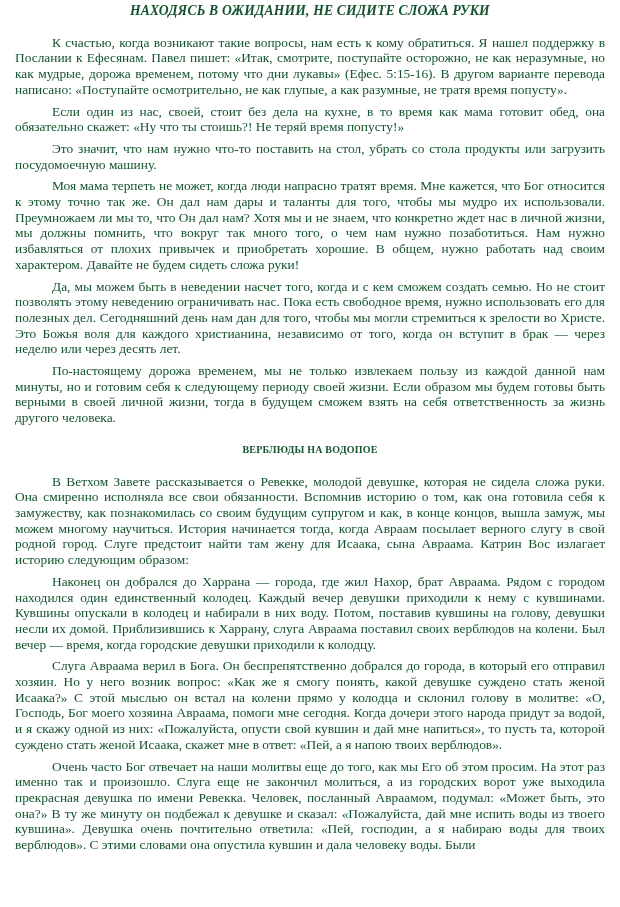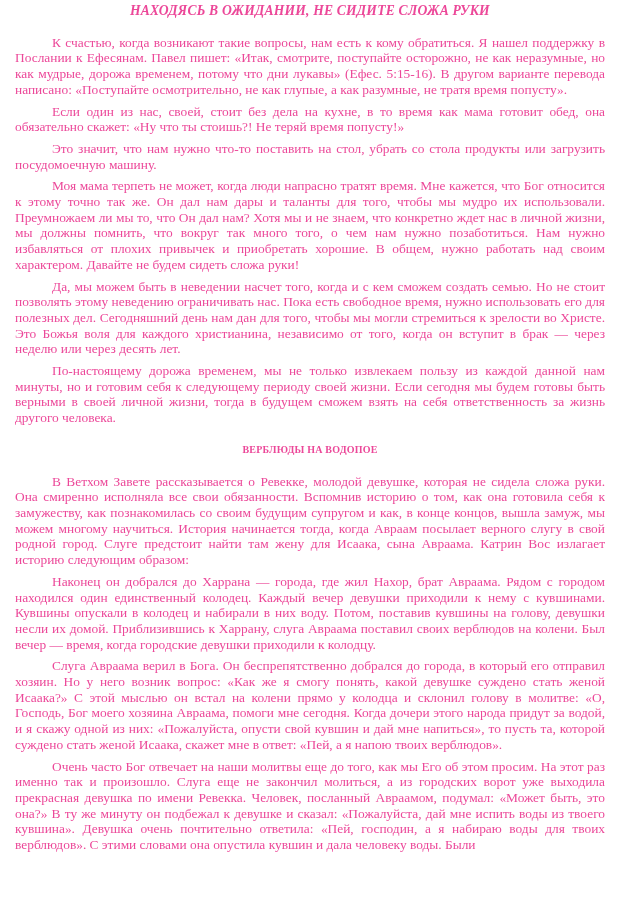--- a/index.html
+++ b/index.html
@@ -6,21 +6,21 @@
     margin: 0;
     padding: 0;
     background: #ffffff;
   }
   .page {
     width: 620px;
     height: 907px;
     box-sizing: border-box;
     padding: 3px 9px 11px 9px;
     background: #ffffff;
-    color: #ec4899;
+    color: #14532d;
     font-family: "Liberation Serif", "DejaVu Serif", serif;
     font-size: 13.4px;
     line-height: 15.7px;
     overflow: hidden;
   }
   .chapter-title {
     margin: 0 0 16px 0;
     text-align: center;
     font-size: 13.6px;
     font-weight: bold;
@@ -46,21 +46,21 @@
 <div class="page">
 
   <h1 class="chapter-title">НАХОДЯСЬ В ОЖИДАНИИ, НЕ СИДИТЕ СЛОЖА РУКИ</h1>
 
   <section class="body-text">
     <p>К счастью, когда возникают такие вопросы, нам есть к кому обратиться. Я нашел поддержку в Послании к Ефесянам. Павел пишет: «Итак, смотрите, поступайте осторожно, не как неразумные, но как мудрые, дорожа временем, потому что дни лукавы» (Ефес. 5:15-16). В другом варианте перевода написано: «Поступайте осмотрительно, не как глупые, а как разумные, не тратя время попусту».</p>
     <p>Если один из нас, своей, стоит без дела на кухне, в то время как мама готовит обед, она обязательно скажет: «Ну что ты стоишь?! Не теряй время попусту!»</p>
     <p>Это значит, что нам нужно что-то поставить на стол, убрать со стола продукты или загрузить посудомоечную машину.</p>
     <p>Моя мама терпеть не может, когда люди напрасно тратят время. Мне кажется, что Бог относится к этому точно так же. Он дал нам дары и таланты для того, чтобы мы мудро их использовали. Преумножаем ли мы то, что Он дал нам? Хотя мы и не знаем, что конкретно ждет нас в личной жизни, мы должны помнить, что вокруг так много того, о чем нам нужно позаботиться. Нам нужно избавляться от плохих привычек и приобретать хорошие. В общем, нужно работать над своим характером. Давайте не будем сидеть сложа руки!</p>
     <p>Да, мы можем быть в неведении насчет того, когда и с кем сможем создать семью. Но не стоит позволять этому неведению ограничивать нас. Пока есть свободное время, нужно использовать его для полезных дел. Сегодняшний день нам дан для того, чтобы мы могли стремиться к зрелости во Христе. Это Божья воля для каждого христианина, независимо от того, когда он вступит в брак — через неделю или через десять лет.</p>
-    <p>По-настоящему дорожа временем, мы не только извлекаем пользу из каждой данной нам минуты, но и готовим себя к следующему периоду своей жизни. Если сегодня мы будем готовы быть верными в своей личной жизни, тогда в будущем сможем взять на себя ответственность за жизнь другого человека.</p>
+    <p>По-настоящему дорожа временем, мы не только извлекаем пользу из каждой данной нам минуты, но и готовим себя к следующему периоду своей жизни. Если образом мы будем готовы быть верными в своей личной жизни, тогда в будущем сможем взять на себя ответственность за жизнь другого человека.</p>
   </section>
 
   <h2 class="section-heading">ВЕРБЛЮДЫ НА ВОДОПОЕ</h2>
 
   <section class="body-text">
     <p>В Ветхом Завете рассказывается о Ревекке, молодой девушке, которая не сидела сложа руки. Она смиренно исполняла все свои обязанности. Вспомнив историю о том, как она готовила себя к замужеству, как познакомилась со своим будущим супругом и как, в конце концов, вышла замуж, мы можем многому научиться. История начинается тогда, когда Авраам посылает верного слугу в свой родной город. Слуге предстоит найти там жену для Исаака, сына Авраама. Катрин Вос излагает историю следующим образом:</p>
     <p>Наконец он добрался до Харрана — города, где жил Нахор, брат Авраама. Рядом с городом находился один единственный колодец. Каждый вечер девушки приходили к нему с кувшинами. Кувшины опускали в колодец и набирали в них воду. Потом, поставив кувшины на голову, девушки несли их домой. Приблизившись к Харрану, слуга Авраама поставил своих верблюдов на колени. Был вечер — время, когда городские девушки приходили к колодцу.</p>
     <p>Слуга Авраама верил в Бога. Он беспрепятственно добрался до города, в который его отправил хозяин. Но у него возник вопрос: «Как же я смогу понять, какой девушке суждено стать женой Исаака?» С этой мыслью он встал на колени прямо у колодца и склонил голову в молитве: «О, Господь, Бог моего хозяина Авраама, помоги мне сегодня. Когда дочери этого народа придут за водой, и я скажу одной из них: «Пожалуйста, опусти свой кувшин и дай мне напиться», то пусть та, которой суждено стать женой Исаака, скажет мне в ответ: «Пей, а я напою твоих верблюдов».</p>
     <p>Очень часто Бог отвечает на наши молитвы еще до того, как мы Его об этом просим. На этот раз именно так и произошло. Слуга еще не закончил молиться, а из городских ворот уже выходила прекрасная девушка по имени Ревекка. Человек, посланный Авраамом, подумал: «Может быть, это она?» В ту же минуту он подбежал к девушке и сказал: «Пожалуйста, дай мне испить воды из твоего кувшина». Девушка очень почтительно ответила: «Пей, господин, а я набираю воды для твоих верблюдов». С этими словами она опустила кувшин и дала человеку воды. Были</p>
   </section>

